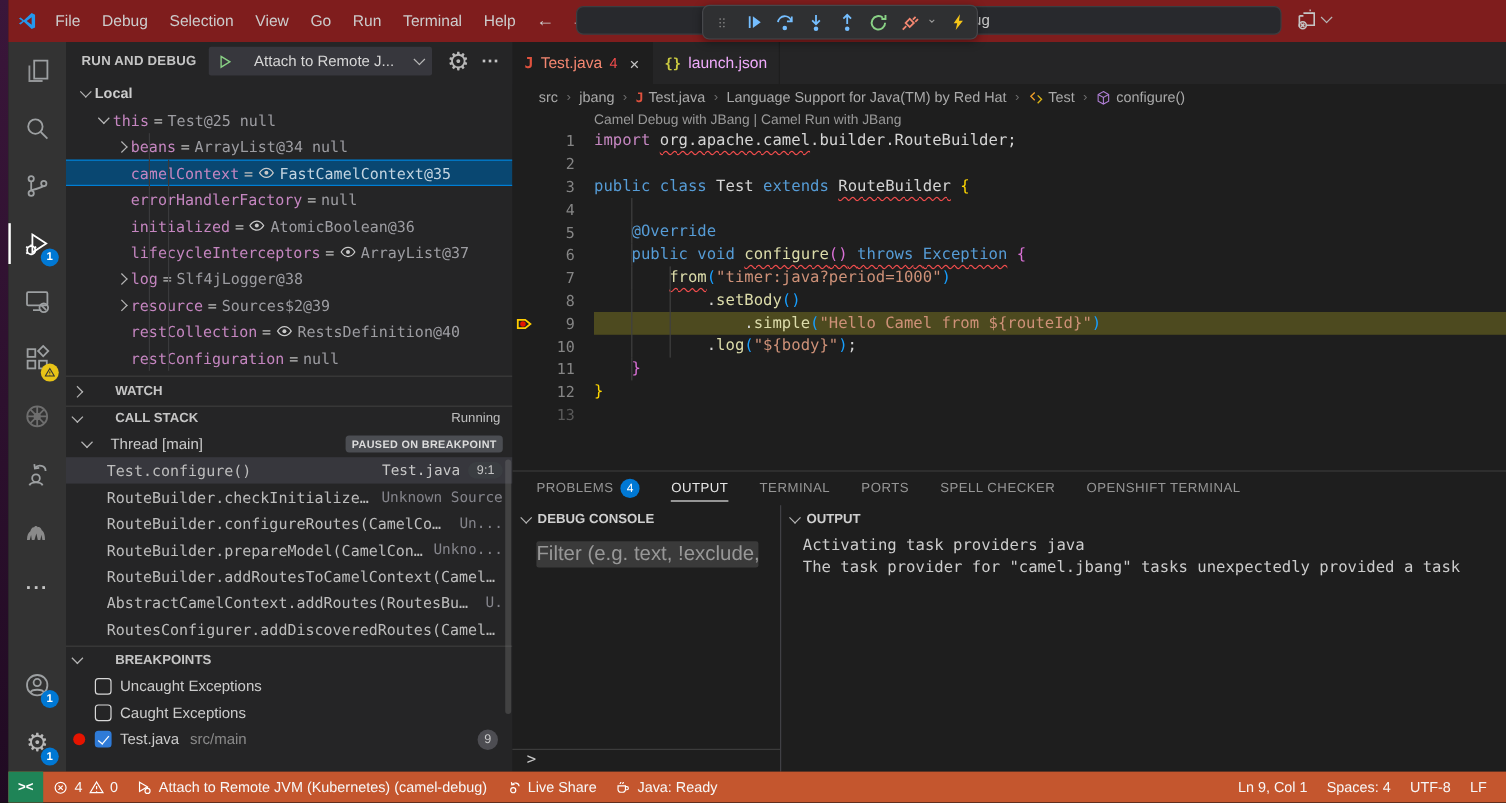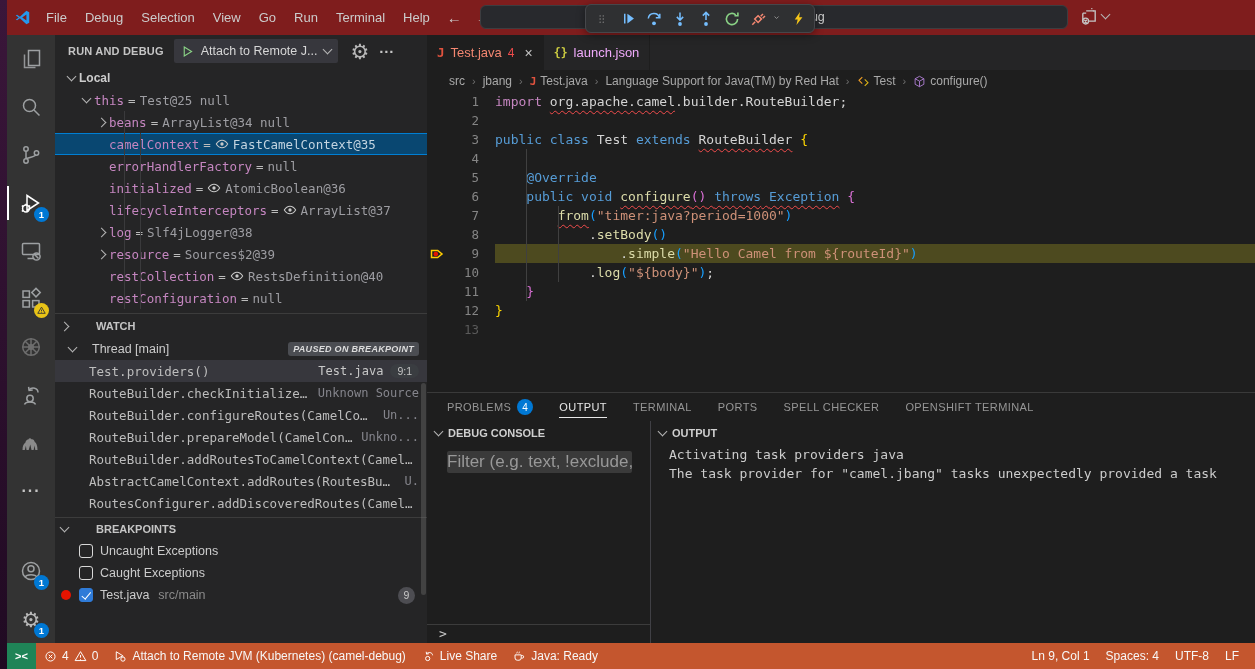--- a/index.html
+++ b/index.html
@@ -35,21 +35,21 @@
   .act-badge{position:absolute;right:6px;bottom:5px;min-width:15px;height:15px;border-radius:50%;background:#0078d4;color:#fff;
              font-size:9.5px;line-height:15px;text-align:center;font-weight:bold;}
   .act-spacer{flex:1;}
   .act-more{font-size:16px;font-weight:bold;color:#c5c5c5;letter-spacing:1px;}
   .gear-glyph{font-size:21px;color:#b8b8b8;line-height:1;}
 
   
   .sidebar{width:372px;background:#252526;flex-shrink:0;position:relative;overflow:hidden;font-size:12.5px;}
   .sb-toolbar{height:32px;display:flex;align-items:center;padding-left:13px;}
   .sb-title{font-size:11px;font-weight:bold;color:#c5c5c5;letter-spacing:.2px;margin-right:10px;white-space:nowrap;}
-  .cfg{height:24px;background:#37373d;border-radius:2px;display:flex;align-items:center;padding:0 7px;gap:7px;max-width:196px;}
+  .cfg{height:24px;background:#37373d;border-radius:2px;display:flex;align-items:center;padding:0 7px;gap:18px;max-width:196px;}
   .cfg-label{font-size:12.5px;color:#d7d7d7;white-space:nowrap;}
   .sb-gear{margin-left:12px;} .sb-more{margin-left:10px;font-size:15px;font-weight:bold;color:#c5c5c5;}
 
   .sect-head{height:24px;display:flex;align-items:center;padding-left:6px;gap:5px;font-size:11px;font-weight:bold;color:#c5c5c5;position:relative;}
   .sect-head.bordered{border-top:1px solid #3c3c3c;gap:28px;}
   .sect-right{position:absolute;right:10px;font-weight:normal;color:#bfbfbf;font-size:11px;}
 
   .cvd,.cvr{width:6px;height:6px;border-right:1.3px solid #b6b6b6;border-bottom:1.3px solid #b6b6b6;display:inline-block;flex-shrink:0;}
   .cvd{transform:rotate(45deg);margin-top:-3px;}
   .cvr{transform:rotate(-45deg);}
@@ -60,21 +60,21 @@
   .var-eq{color:#bcbcbc;margin:0 4px;}
   .var-val{color:#9d9da2;white-space:nowrap;}
   .var-row.selected{background:#094771;border-top:1px solid #007fd4;border-bottom:1px solid #007fd4;}
   .var-row.selected .var-val{color:#c3d4e0;}
   .scope-label{color:#cccccc;font-family:"Liberation Sans",sans-serif;font-weight:bold;font-size:12px;}
   .eye{margin-right:4px;display:flex;align-items:center;}
 
   .thread-row{height:22px;display:flex;align-items:center;padding-left:14px;gap:16px;}
   .thread-label{font-size:12.5px;color:#cccccc;}
   .pause-badge{margin-left:auto;margin-right:8px;background:#4b4d52;color:#dcdcdc;font-size:9px;font-weight:bold;letter-spacing:.3px;
-               padding:2px 5px;border-radius:3px;font-style:italic;}
+               padding:2px 5px;border-radius:3px;}
   .frame-row{height:22px;display:flex;align-items:center;padding-left:34px;padding-right:8px;color:#bdbdbd;white-space:nowrap;overflow:hidden;}
   .frame-row.selected{background:#37373d;}
   .frame-file{margin-left:auto;color:#85858c;font-size:12px;padding-left:8px;flex-shrink:0;}
   .line-pill{margin-left:7px;background:#3a3d41;border-radius:8px;padding:1px 7px;font-size:10.5px;color:#c3c3c3;flex-shrink:0;font-family:"Liberation Sans",sans-serif;}
 
   .bp-row{height:22px;display:flex;align-items:center;padding-left:6px;font-family:"Liberation Sans",sans-serif;font-size:12.5px;}
   .bp-dot{width:10px;height:10px;border-radius:50%;background:#e51400;margin-right:5px;flex-shrink:0;}
   .bp-dot.off{background:transparent;}
   .cb{width:14px;height:14px;border:1.3px solid #d8d8d8;border-radius:3px;box-sizing:border-box;margin:0 7px 0 3px;flex-shrink:0;position:relative;}
   .cb.on{background:#2f7bd8;border-color:#2f7bd8;}
@@ -441,28 +441,33 @@
           </div>
           <div class="tree-guide" style="left:69px;top:44px;bottom:0;"></div>
           <div class="tree-guide" style="left:85px;top:66px;bottom:0;"></div>
         </div>
 
       <div class="sect-head bordered" style="margin-top:4px;">
         <span class="cvr"></span>
         <span>WATCH</span>
       </div>
 
+      <div class="sect-head bordered" style="height:20px;">
+        <span class="cvd"></span>
+        <span>CALL STACK</span>
+        <span class="sect-right">Running</span>
+      </div>
       <div class="thread-row">
         <span class="cvd"></span>
         <span class="thread-label">Thread [main]</span>
         <span class="pause-badge">PAUSED ON BREAKPOINT</span>
       </div>
       <div id="stack-frames" class="mono">
           <div class="frame-row selected">
-    <span style="overflow:hidden;text-overflow:ellipsis;">Test.providers()</span>
+    <span style="overflow:hidden;text-overflow:ellipsis;">Test.configure()</span>
     <span class="frame-file" style="color:#c8c8c8">Test.java</span>
     <span class="line-pill">9:1</span>
   </div>
           <div class="frame-row ">
     <span style="overflow:hidden;text-overflow:ellipsis;">RouteBuilder.checkInitialized()</span>
     <span class="frame-file" style="">Unknown Source</span>
 
   </div>
           <div class="frame-row ">
     <span style="overflow:hidden;text-overflow:ellipsis;">RouteBuilder.configureRoutes(CamelContext)</span>
@@ -569,20 +574,21 @@
                   <path d="M8 1.6l5.4 3v6.8L8 14.4l-5.4-3V4.6z"></path>
                   <path d="M2.6 4.6L8 7.6l5.4-3M8 7.6v6.8"></path>
                 </g>
               </svg>
             </span>
             <span>configure()</span>
           </span>
         </div>
 
       <div class="code-area">
+        <div class="codelens" id="codelens"><a>Camel Debug with JBang</a><span> | </span><a>Camel Run with JBang</a></div>
         <div id="code-lines">
             <div class="ln ">
     <span class="glyph"></span>
     <span class="num ">1</span>
     <span class="txt"><span class="kp">import</span><span class="pl"> </span><span class="pl sq">org.apache.camel</span><span class="pl">.builder.RouteBuilder;</span></span>
             </div>
             <div class="ln ">
     <span class="glyph"></span>
     <span class="num ">2</span>
     <span class="txt"></span>

